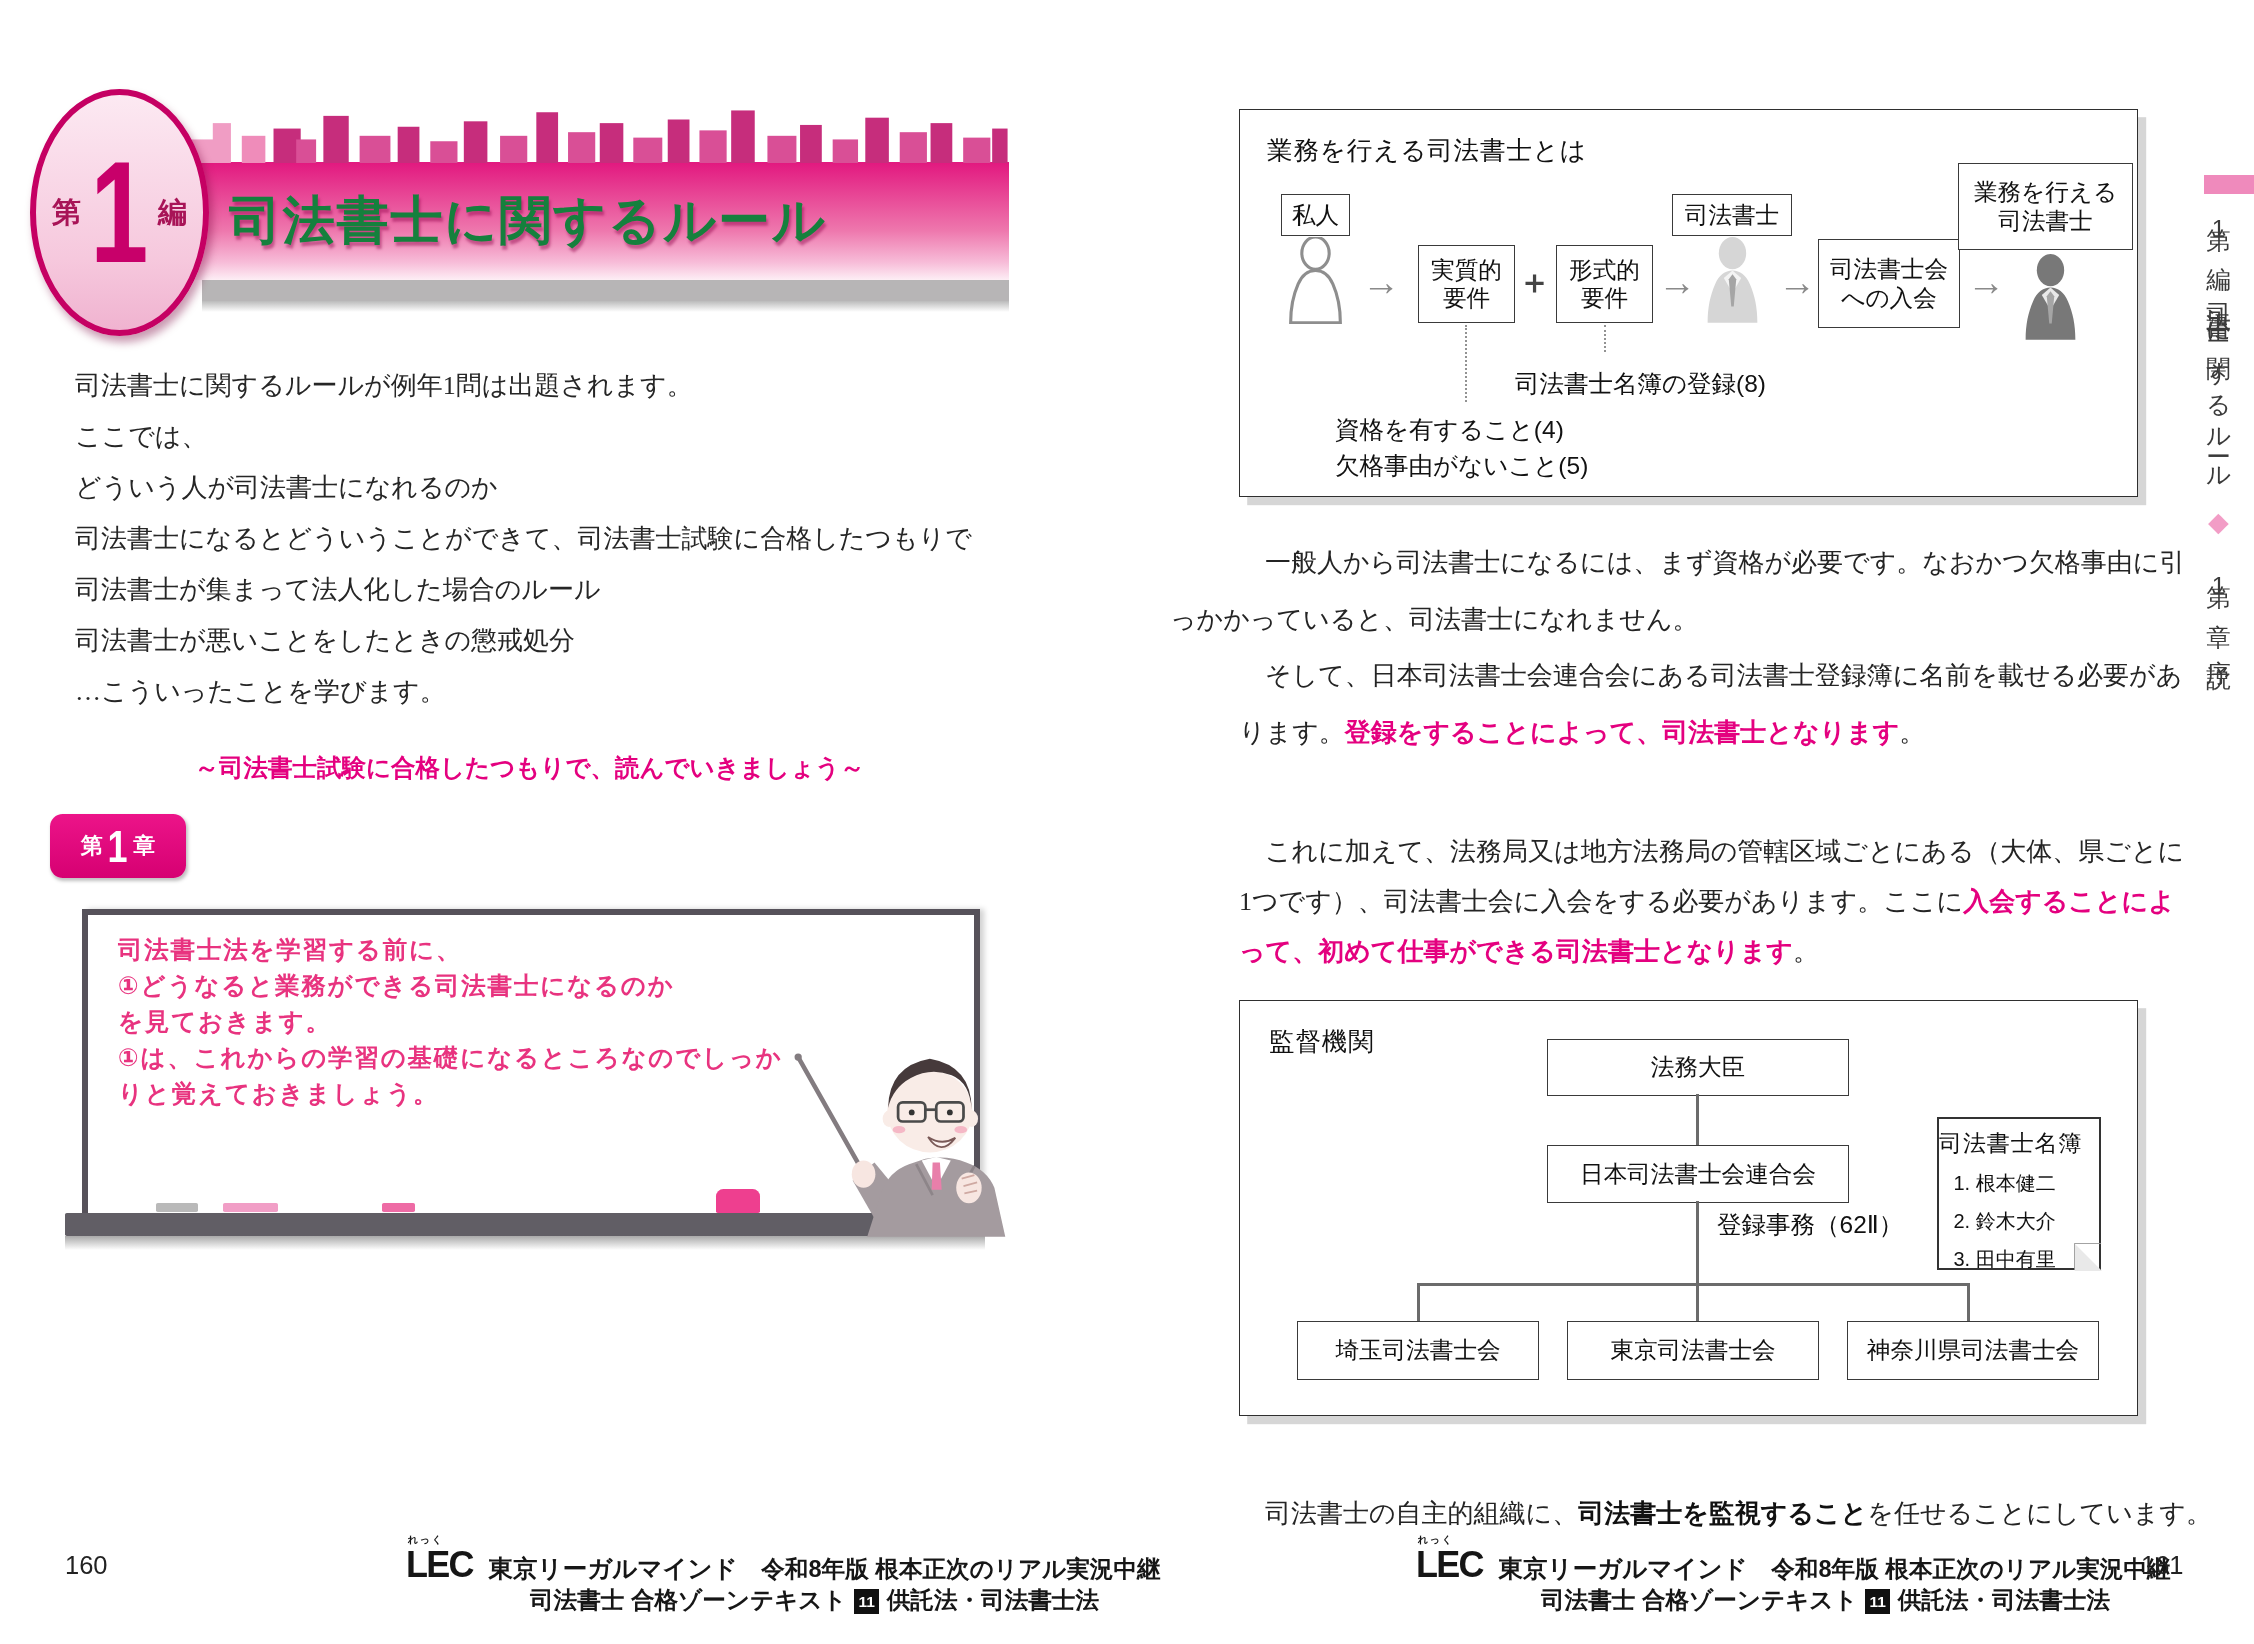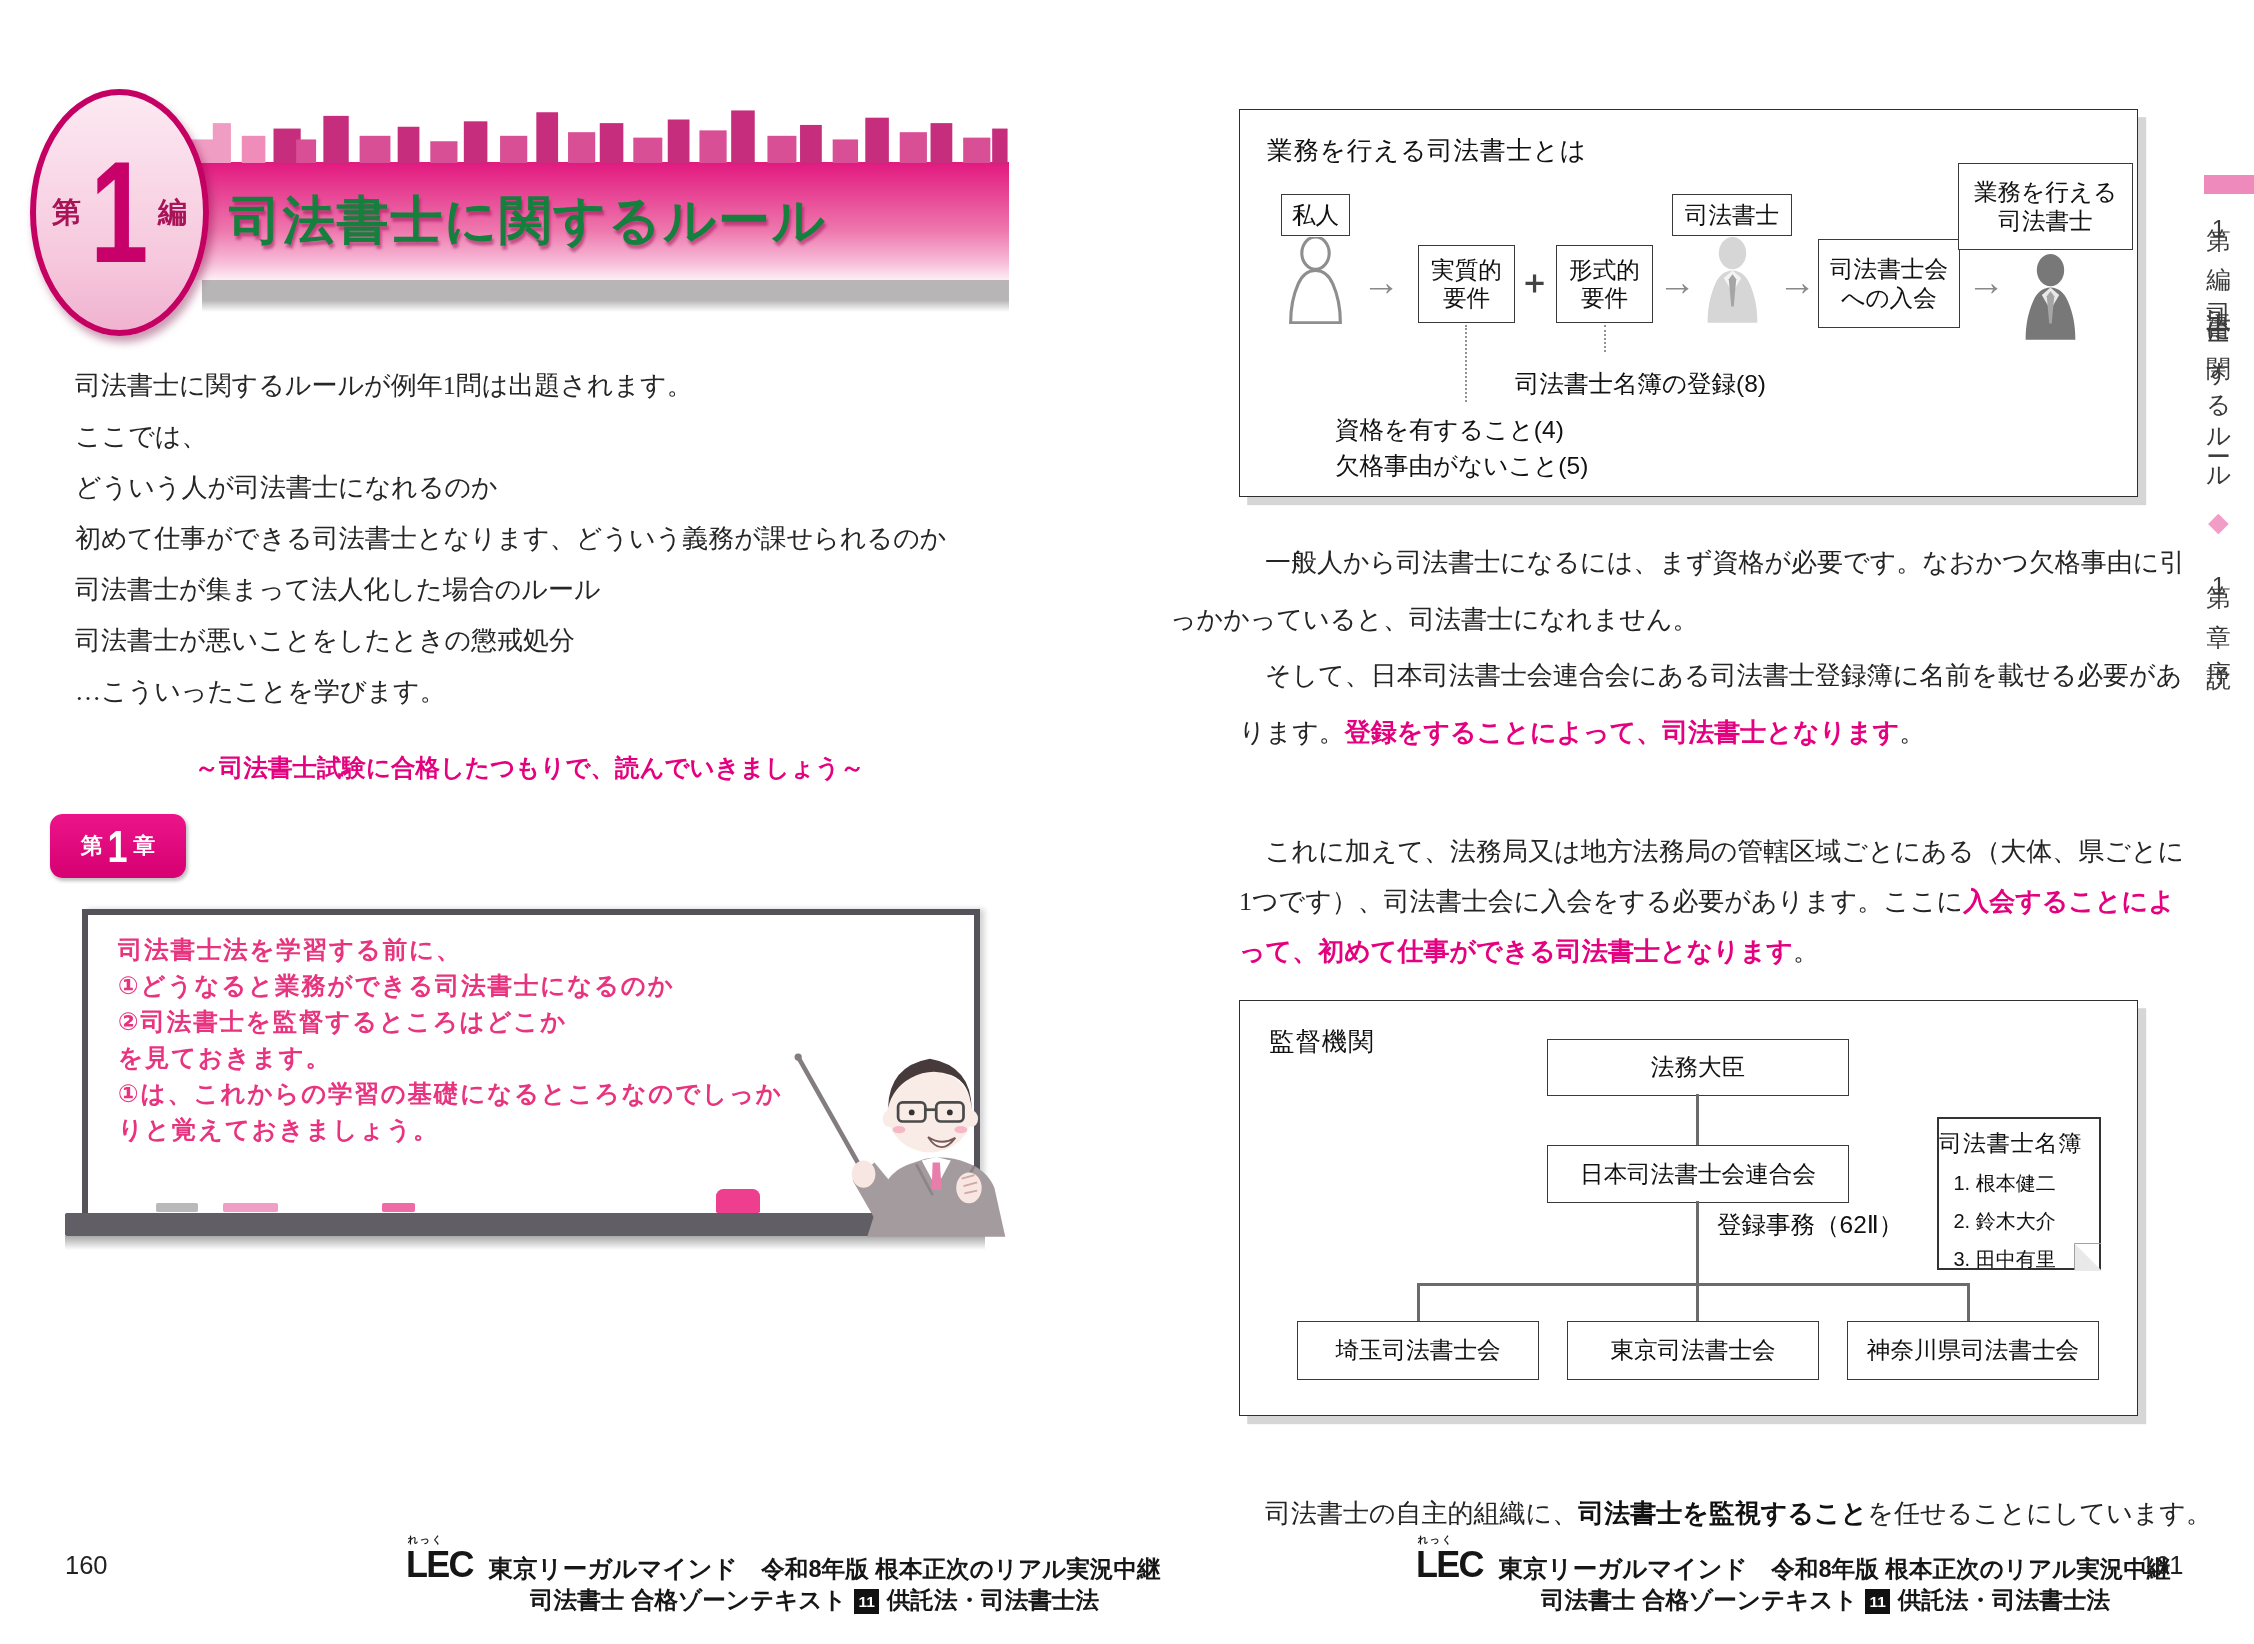--- a/index.html
+++ b/index.html
@@ -131,39 +131,38 @@
   <div class="abs part-circle">
     <span class="part-dai">第</span>
     <span class="part-num">1</span>
     <span class="part-hen">編</span>
   </div>
 
   <div class="abs serif" style="left:75px;top:368px;">
     <div class="intro-line">司法書士に関するルールが例年1問は出題されます。</div>
     <div class="intro-line">ここでは、</div>
     <div class="intro-line">どういう人が司法書士になれるのか</div>
-    <div class="intro-line">初めて仕事ができる司法書士となります、どういう義務が課せられるのか</div>
+    <div class="intro-line">司法書士になるとどういうことができて、司法書士試験に合格したつもりで</div>
     <div class="intro-line">司法書士が集まって法人化した場合のルール</div>
     <div class="intro-line">司法書士が悪いことをしたときの懲戒処分</div>
     <div class="intro-line">…こういったことを学びます。</div>
   </div>
 
   <div class="abs catch-line">～司法書士試験に合格したつもりで、読んでいきましょう～</div>
 
   <div class="abs chapter-badge">
     <span class="small">第</span>
     <span class="big">1</span>
     <span class="small">章</span>
   </div>
 
   <div class="abs board"></div>
   <div class="abs" style="left:118px;top:933px;">
     <div class="board-line">司法書士法を学習する前に、</div>
     <div class="board-line">①どうなると業務ができる司法書士になるのか</div>
-    <div class="board-line">②司法書士を監督するところはどこか</div>
     <div class="board-line">を見ておきます。</div>
     <div class="board-line">①は、これからの学習の基礎になるところなのでしっか</div>
     <div class="board-line">りと覚えておきましょう。</div>
   </div>
   <div class="abs board-tray"></div>
   <div class="abs tray-shadow"></div>
   <div class="abs marker" style="left:156px;width:42px;background:#b9b9b9;"></div>
   <div class="abs marker" style="left:223px;width:55px;background:#f19ec6;"></div>
   <div class="abs marker" style="left:382px;width:33px;background:#ee6ba5;"></div>
   <div class="abs eraser"></div>

